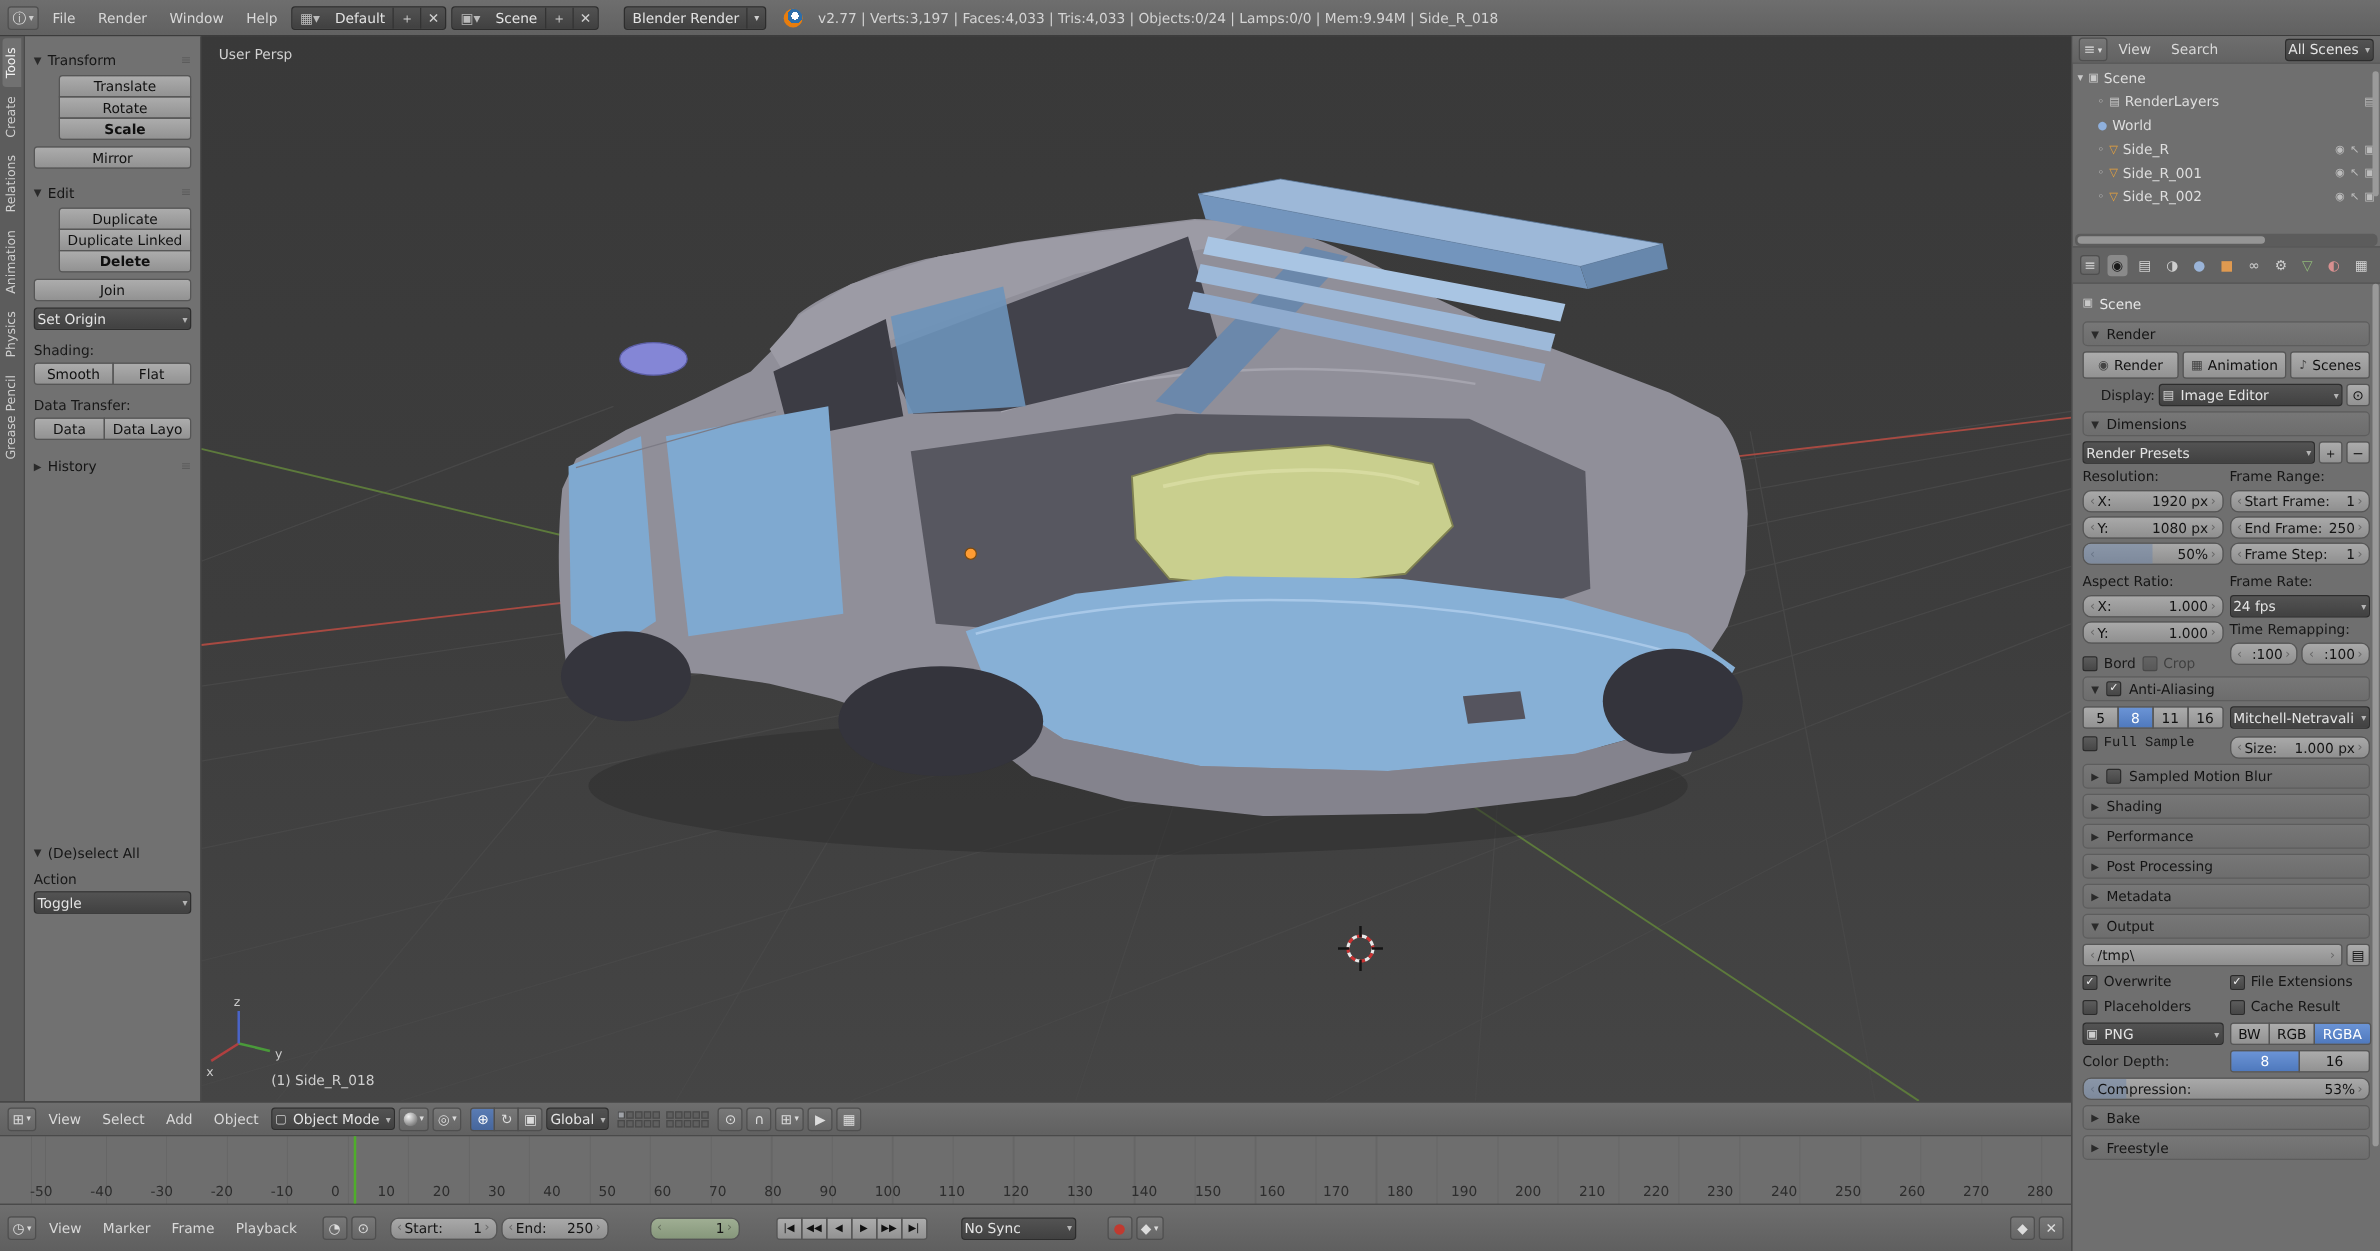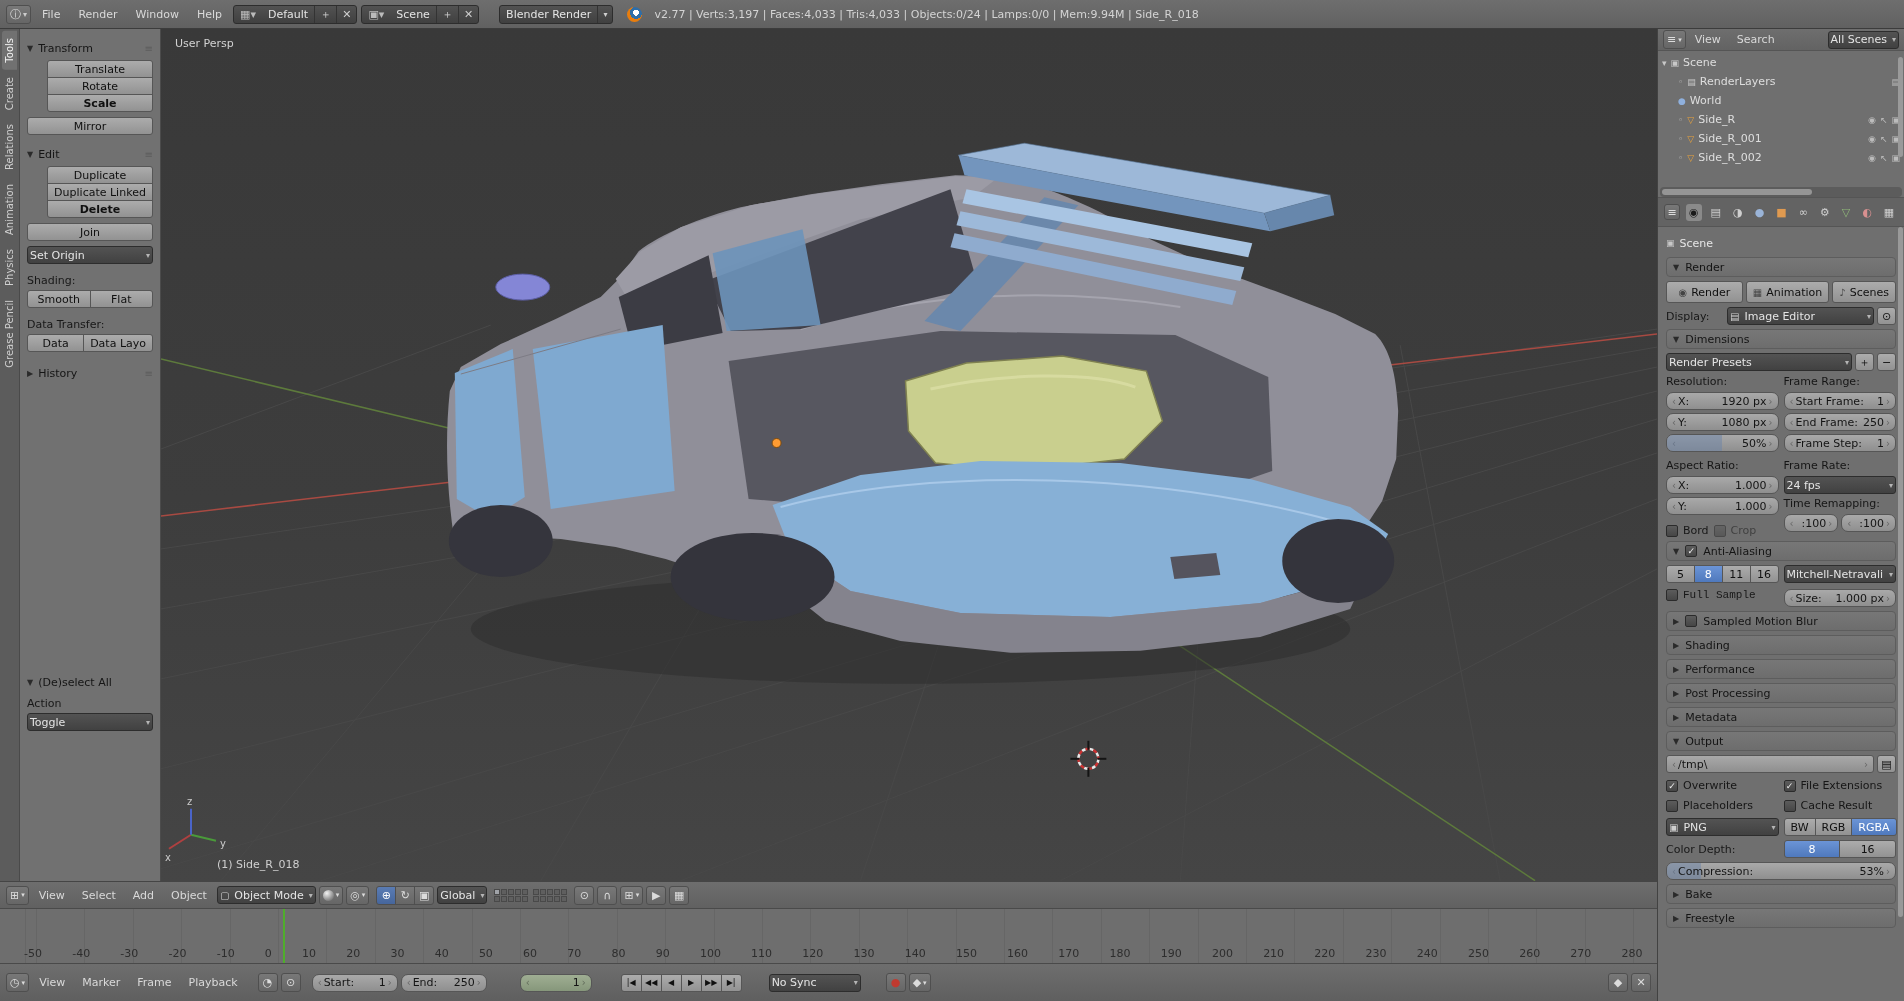--- a/index.html
+++ b/index.html
@@ -607,21 +607,21 @@
         <div class="btn f2" style="height:22px;">
           <span class="bicon">▦</span>
           <span>Animation</span>
         </div>
         <div class="btn f1" style="height:22px;">
           <span class="bicon">♪</span>
           <span>Scenes</span>
         </div>
       </div>
       <div class="row gap3">
-        <span class="lbl" style="width:58px;">Display:</span>
+        <span class="lbl" style="width:58px;text-align:right;">Display:</span>
         <div class="ddk f1">
           <span class="bicon">▤</span>
           <span>Image Editor</span>
           <span class="dd">▾</span>
         </div>
         <div class="btn sq">
             <span>⊙</span>
           </div>
       </div>
 

